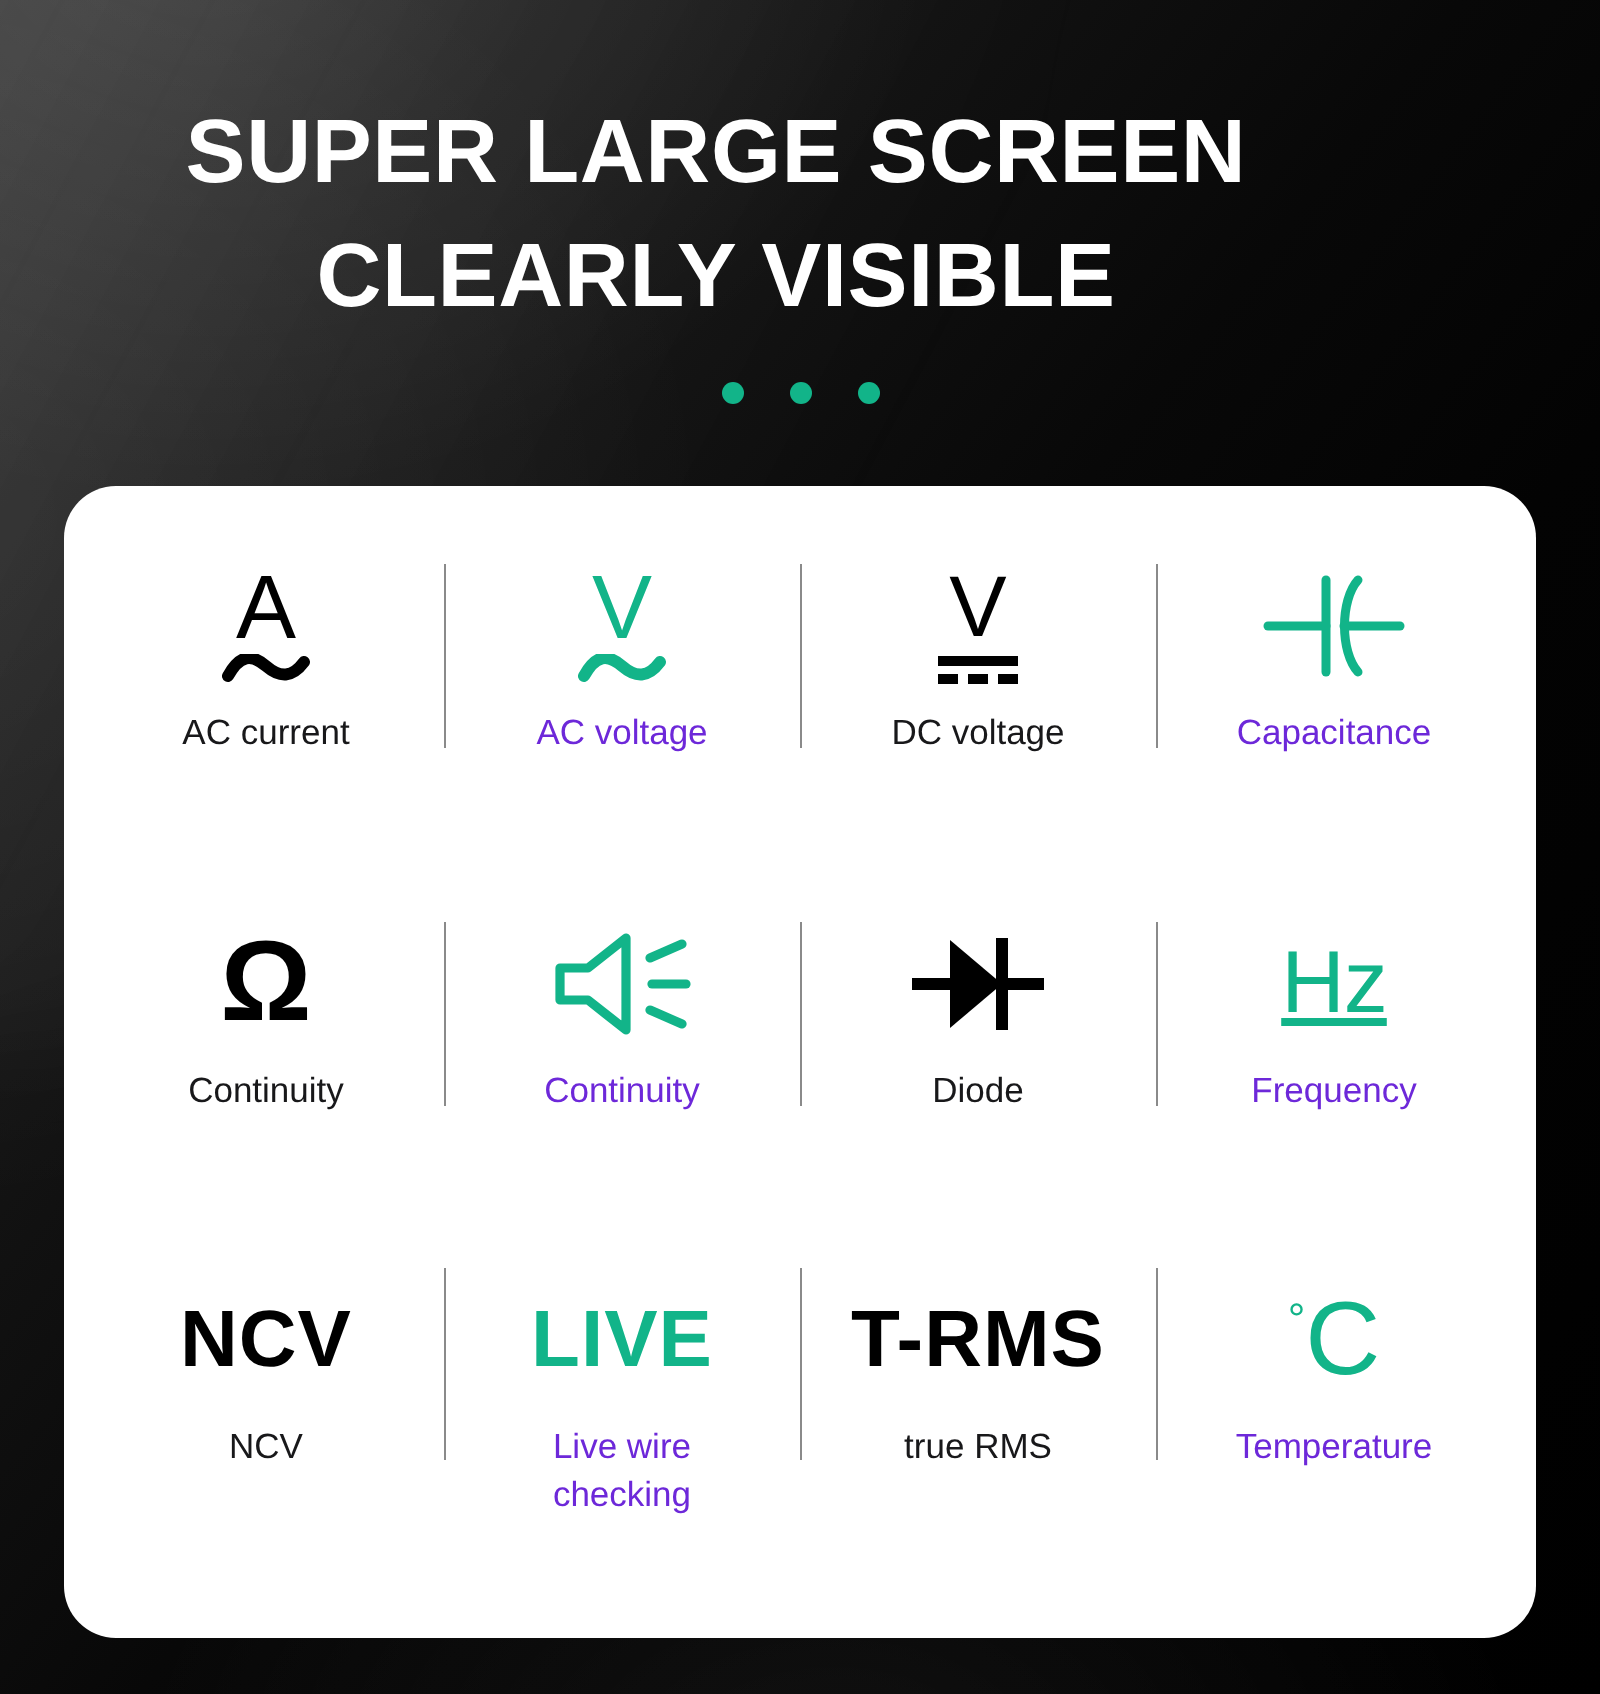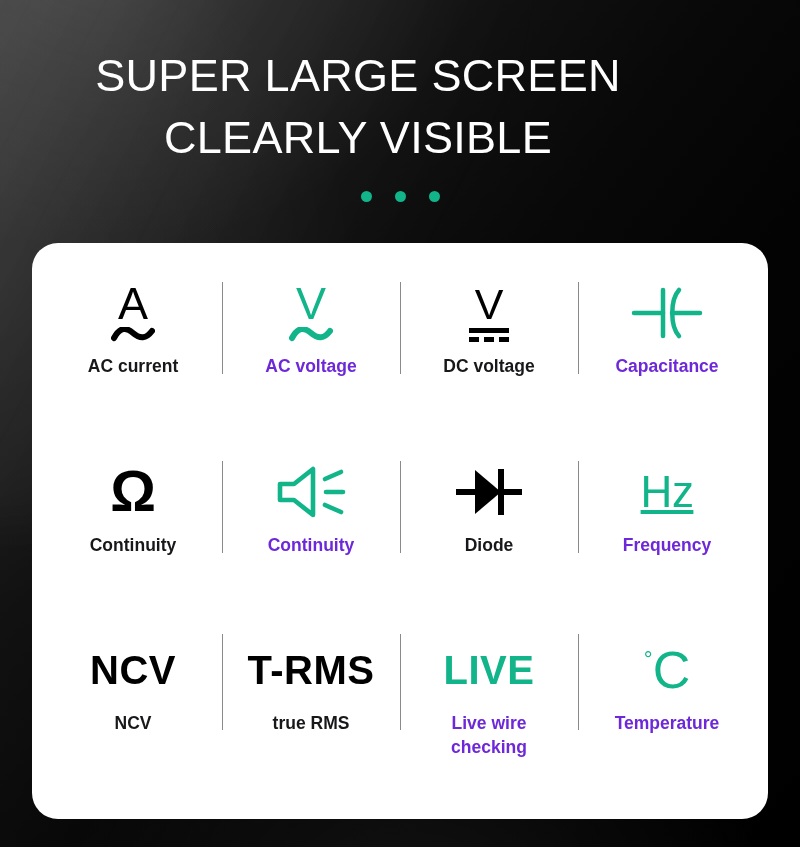--- a/index.html
+++ b/index.html
@@ -29,21 +29,21 @@
   }
 
   
   #headline {
     position:absolute; top:45px; left:0; width:716px;
     text-align:center;
     color:#fff;
     font-size:45px;
     line-height:62px;
     letter-spacing:0.3px;
-    font-weight:400;
+    font-weight:700;
     white-space:pre-line;
   }
 
   
   #dots {
     position:absolute; top:191px; left:0; width:800px;
     display:flex; justify-content:center; align-items:center; gap:23px;
   }
   .dot { width:11px; height:11px; border-radius:50%; background:#12b489; }
 
@@ -78,21 +78,20 @@
     height:68px;
     display:flex; align-items:center; justify-content:center;
   }
   .label {
     margin-top:7px;
     font-size:17.5px;
     line-height:24px;
     text-align:center;
     white-space:pre-line;
     color:#18181a;
-    font-weight:bold;
   }
   .green .label { color:#6d28d9; }
 
   
   .tg { font-size:44px; line-height:1; color:#000; font-weight:400; }
   .green .tg { color:#12b489; }
   .tg-bold { font-size:40px; line-height:1; font-weight:700; letter-spacing:0.5px; color:#000; }
   .green .tg-bold { color:#12b489; }
   .tg-hz { font-size:44px; line-height:1; font-weight:400; color:#12b489; letter-spacing:-0.5px;text-decoration:underline; }
 
@@ -228,33 +227,33 @@
 
   <div class="row">
 
     <div class="cell">
       <div class="glyph">
         <span class="tg-bold">NCV</span>
       </div>
       <div class="label">NCV</div>
     </div>
 
-    <div class="cell">
-      <div class="glyph">
-        <span class="tg-bold">T-RMS</span>
-      </div>
-      <div class="label">true RMS</div>
-    </div>
-
     <div class="cell green">
       <div class="glyph">
         <span class="tg-bold">LIVE</span>
       </div>
       <div class="label">Live wire
 checking</div>
+    </div>
+
+    <div class="cell">
+      <div class="glyph">
+        <span class="tg-bold">T-RMS</span>
+      </div>
+      <div class="label">true RMS</div>
     </div>
 
     <div class="cell green">
       <div class="glyph">
         <span class="degc">
           <span class="deg">°</span>
             <span class="c">C</span>
         </span>
       </div>
       <div class="label">Temperature</div>

